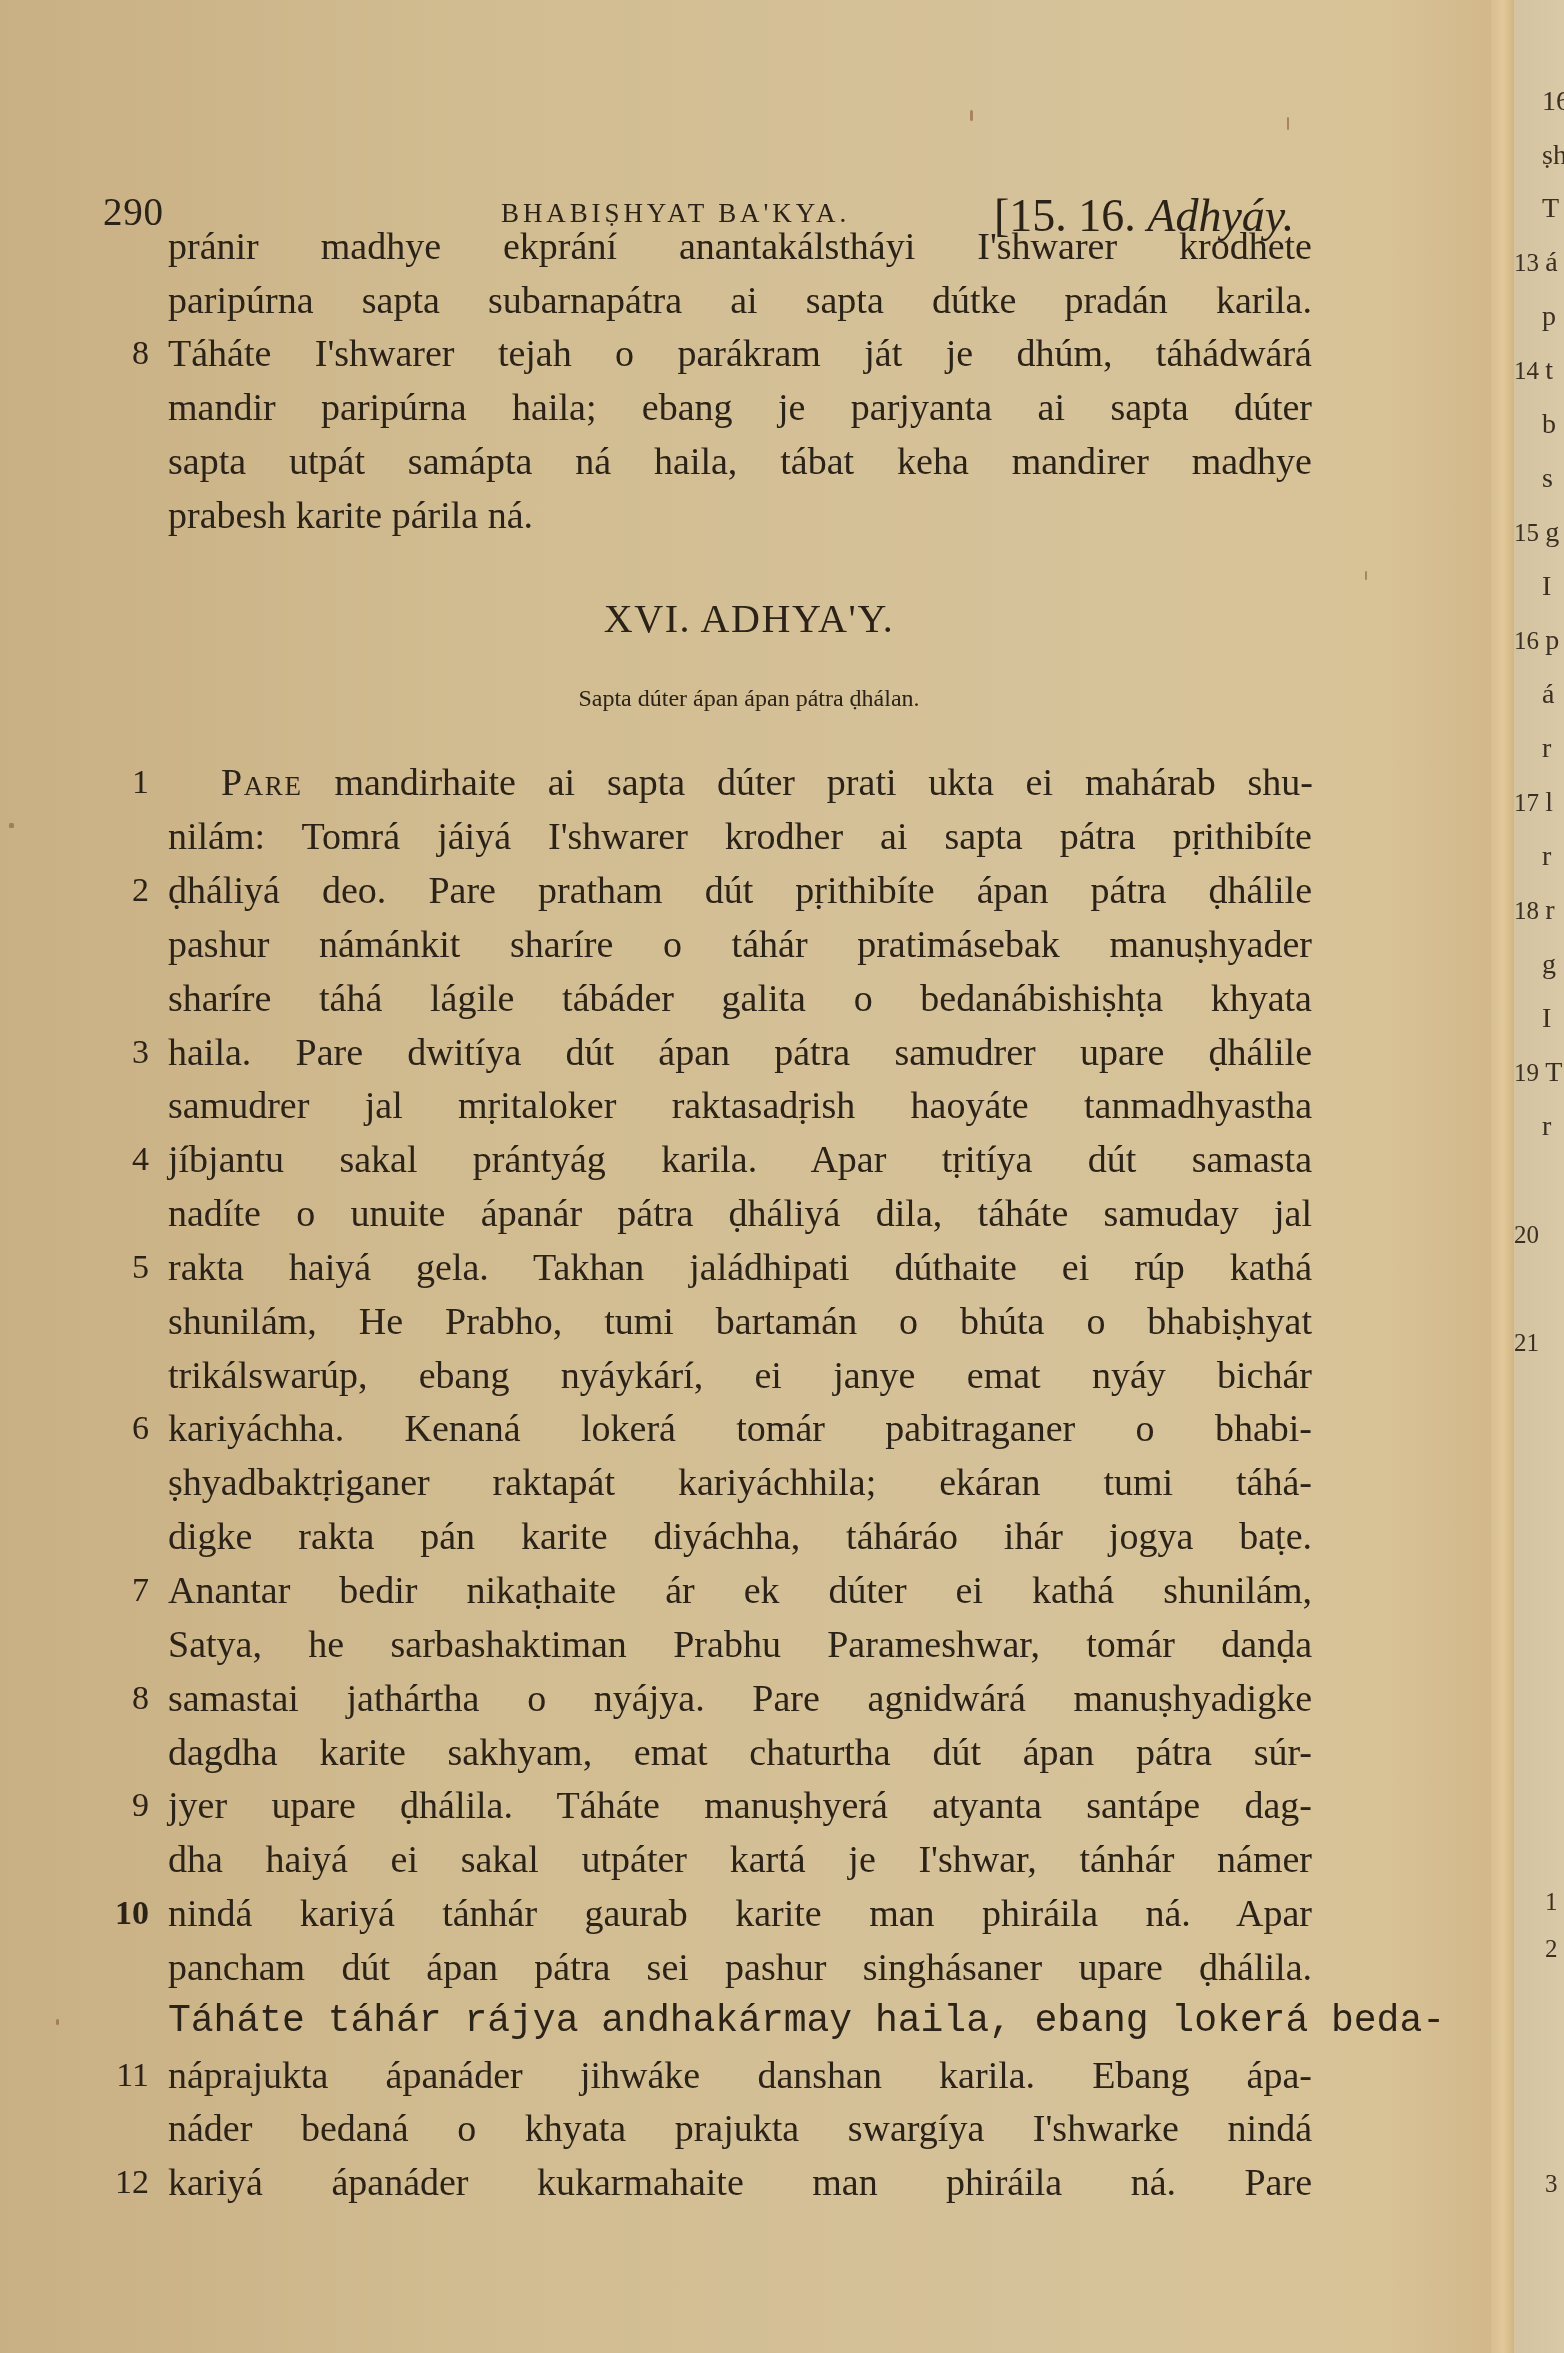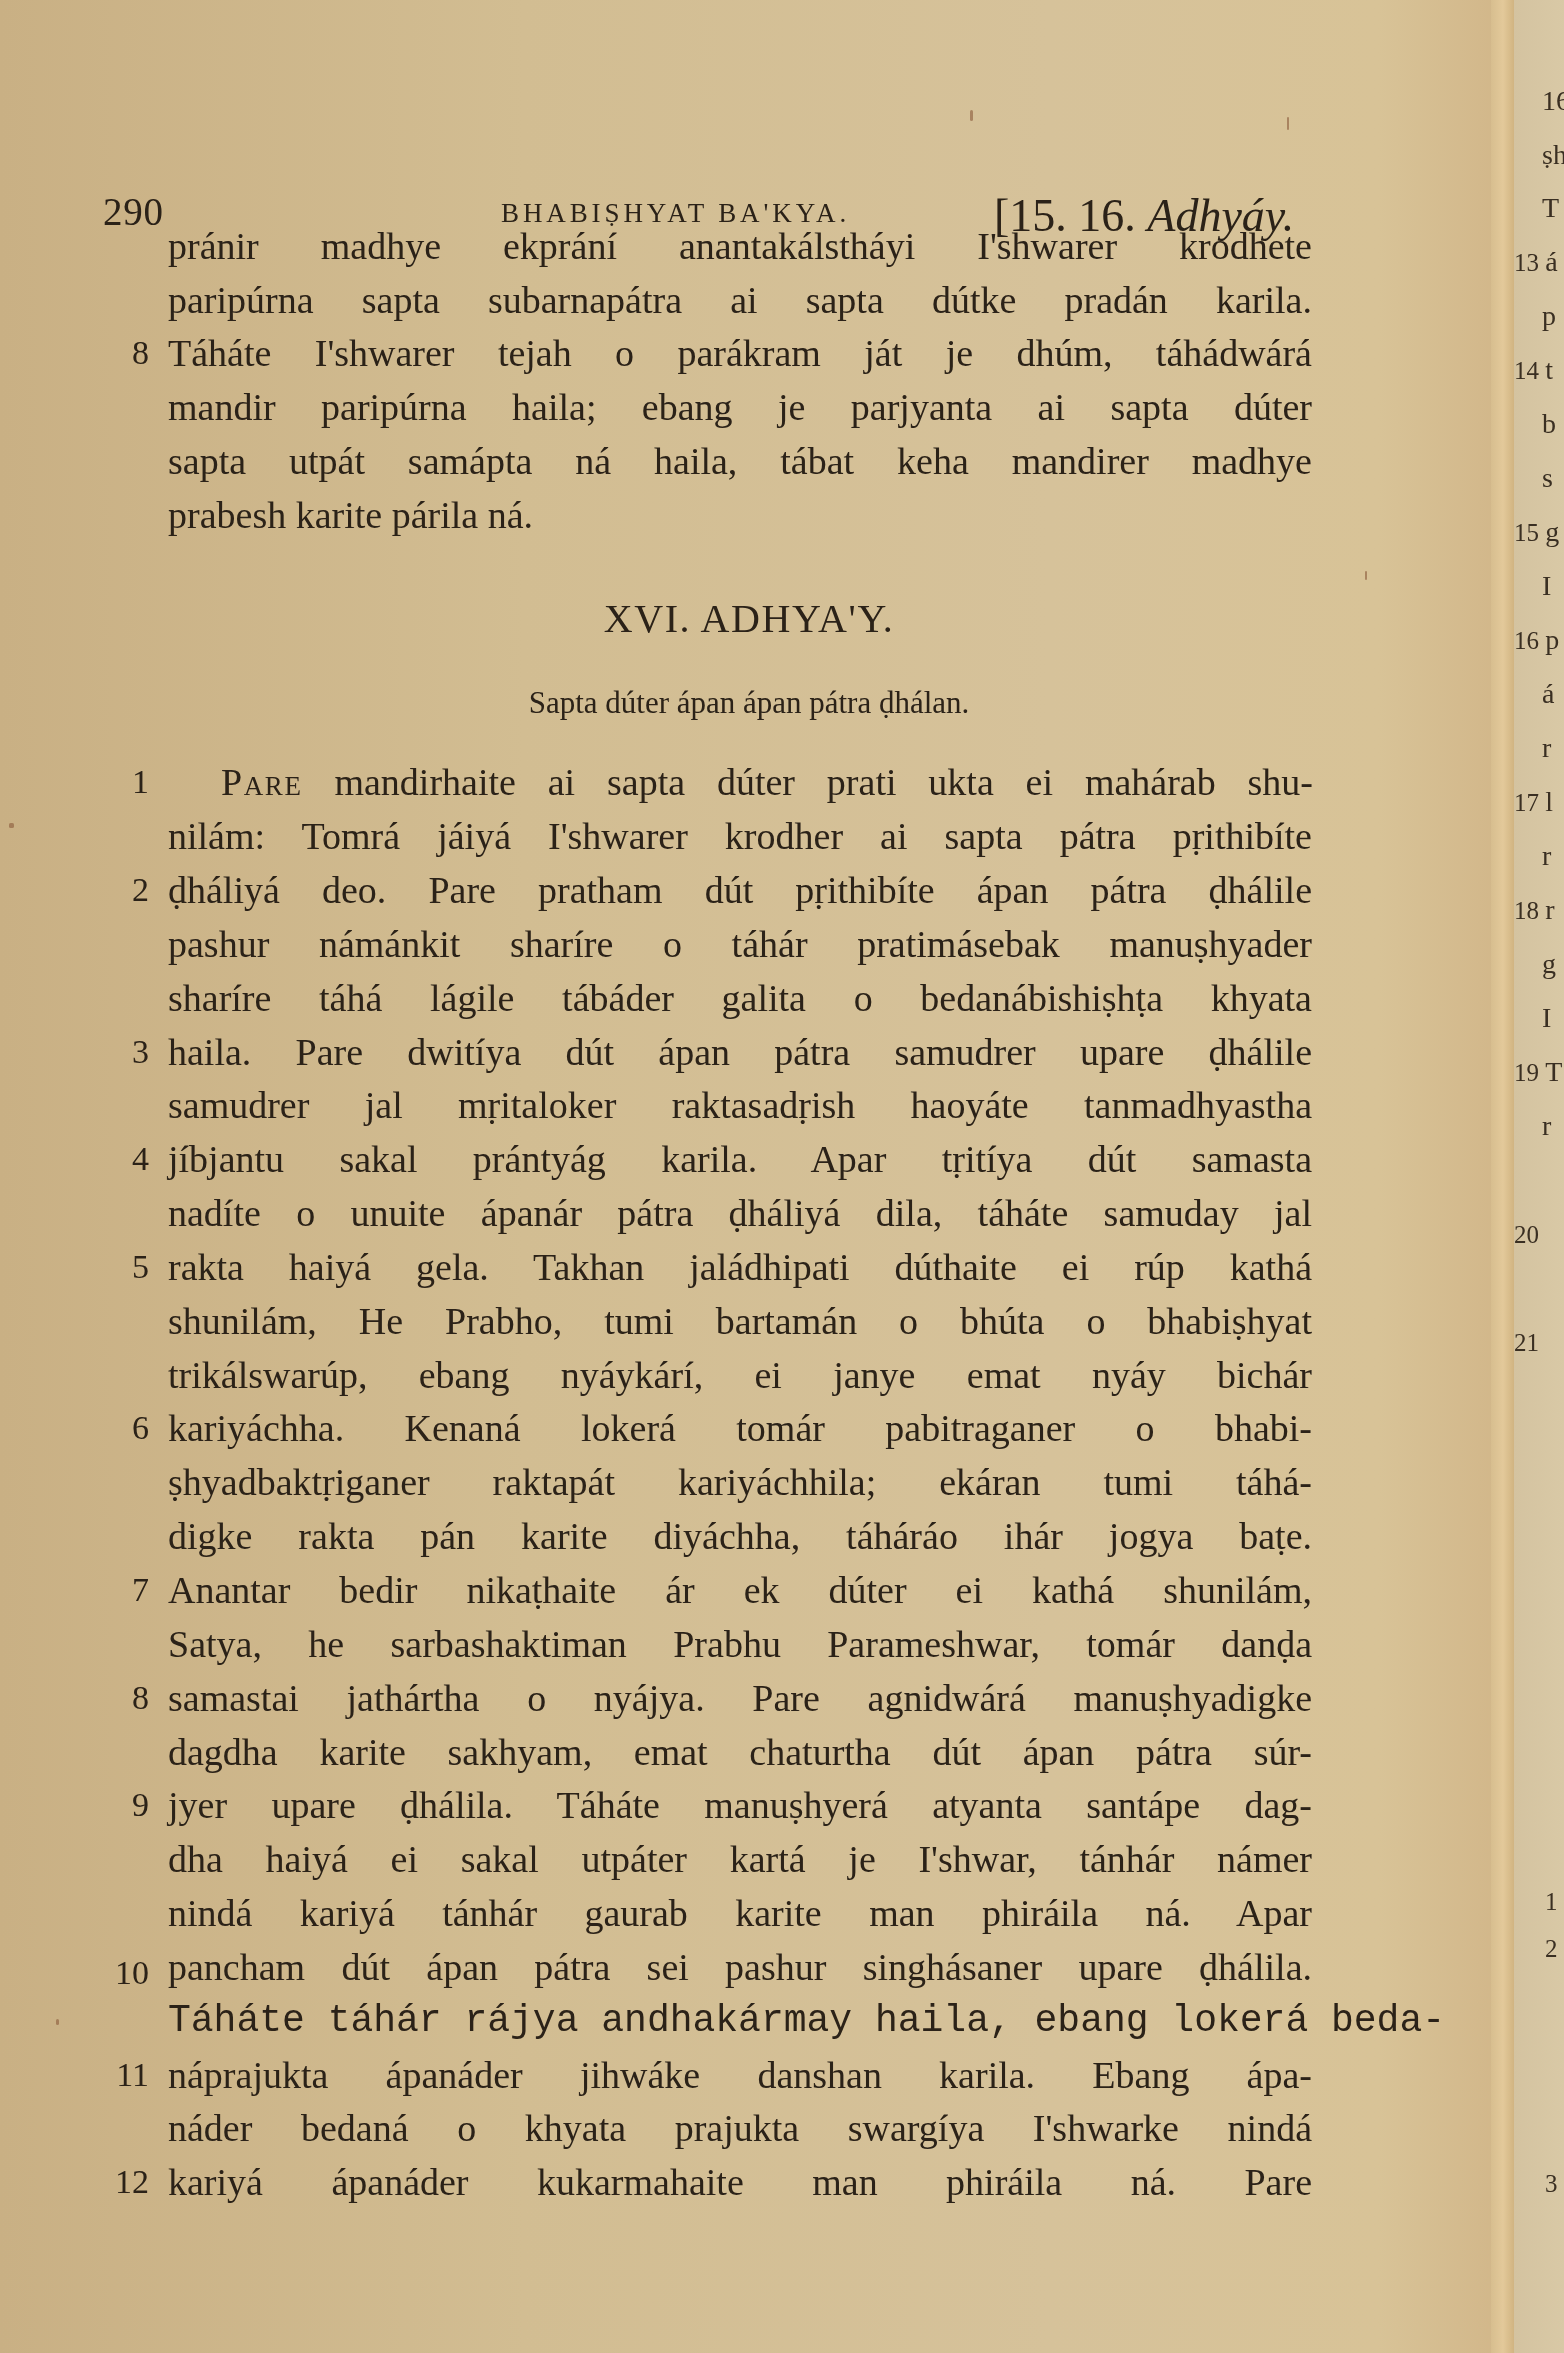--- a/index.html
+++ b/index.html
@@ -40,21 +40,21 @@
     position: absolute; left: 0; width: 149px; height: 50px; text-align: right;
     font-size: 34px; line-height: 50px; padding-right: 0;
   }
   .vnum span { display:inline-block; width: 149px; text-align: right; }
   .heading {
     position: absolute; top: 595px; left: 0; width: 1498px; text-align: center;
     font-size: 40px; letter-spacing: 1.6px;
   }
   .subtitle {
     position: absolute; top: 685px; left: 0; width: 1498px; text-align: center;
-    font-size: 31px;
+    font-size: 24px;
   }
   .smallcaps { font-variant: small-caps; letter-spacing: 1.6px; }
   .np-line {
     position: absolute; left: 0; width: 51px; font-size: 28px; line-height: 31px;
     white-space: nowrap; color: #3a2f22;
   }
   .np-num { font-size: 25px; }
   .speck { position: absolute; background: #8a5a3a; border-radius: 1.6px; opacity: .6; }
 </style>
 </head>
@@ -141,21 +141,21 @@
     <div class="line" style="top: 1511px;"><span>digke rakta pán karite diyáchha, táháráo ihár jogya baṭe.</span></div>
     <div class="vnum" style="top: 1565px;"><span>7</span></div>
     <div class="line" style="top: 1565px;"><span>Anantar bedir nikaṭhaite ár ek dúter ei kathá shunilám,</span></div>
     <div class="line" style="top: 1619px;"><span>Satya, he sarbashaktiman Prabhu Parameshwar, tomár danḍa</span></div>
     <div class="vnum" style="top: 1673px;"><span>8</span></div>
     <div class="line" style="top: 1673px;"><span>samastai jathártha o nyájya. Pare agnidwárá manuṣhyadigke</span></div>
     <div class="line" style="top: 1727px;"><span>dagdha karite sakhyam, emat chaturtha dút ápan pátra súr-</span></div>
     <div class="vnum" style="top: 1780px;"><span>9</span></div>
     <div class="line" style="top: 1780px;"><span>jyer upare ḍhálila. Táháte manuṣhyerá atyanta santápe dag-</span></div>
     <div class="line" style="top: 1834px;"><span>dha haiyá ei sakal utpáter kartá je I'shwar, tánhár námer</span></div>
-    <div class="vnum" style="top: 1948px;"><span>10</span></div>
+    <div class="vnum" style="top: 1888px; font-weight: bold;"><span>10</span></div>
     <div class="line" style="top: 1888px;"><span>nindá kariyá tánhár gaurab karite man phiráila ná. Apar</span></div>
     <div class="line" style="top: 1942px;"><span>pancham dút ápan pátra sei pashur singhásaner upare ḍhálila.</span></div>
     <div class="line" style="top: 1996px; font-family: Liberation Mono, monospace;"><span>Táháte táhár rájya andhakármay haila, ebang lokerá beda-</span></div>
     <div class="vnum" style="top: 2050px;"><span>11</span></div>
     <div class="line" style="top: 2050px;"><span>náprajukta ápanáder jihwáke danshan karila. Ebang ápa-</span></div>
     <div class="line" style="top: 2103px;"><span>náder bedaná o khyata prajukta swargíya I'shwarke nindá</span></div>
     <div class="vnum" style="top: 2157px;"><span>12</span></div>
     <div class="line" style="top: 2157px;"><span>kariyá ápanáder kukarmahaite man phiráila ná. Pare</span></div>
   </div>
 

